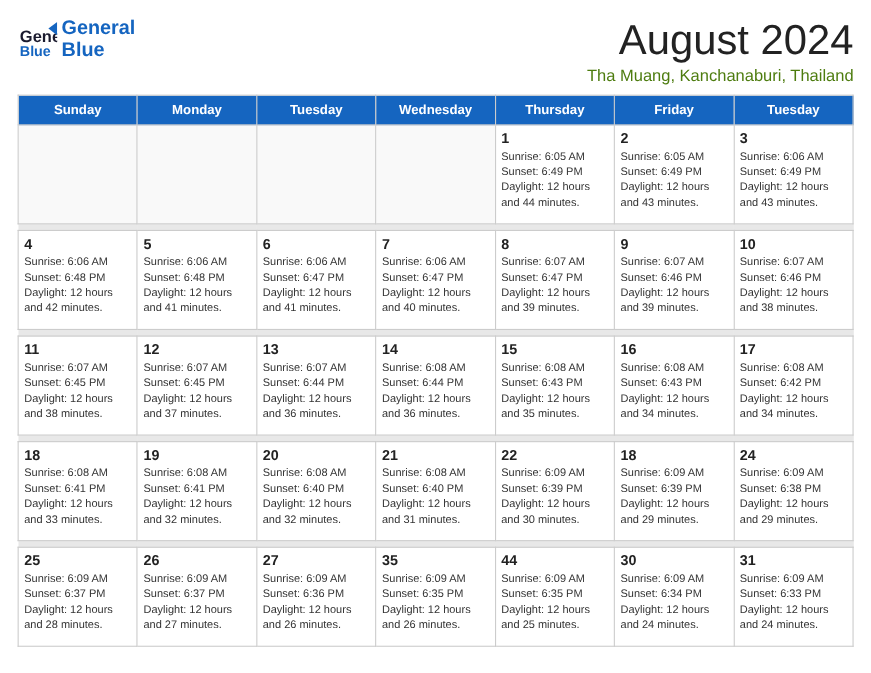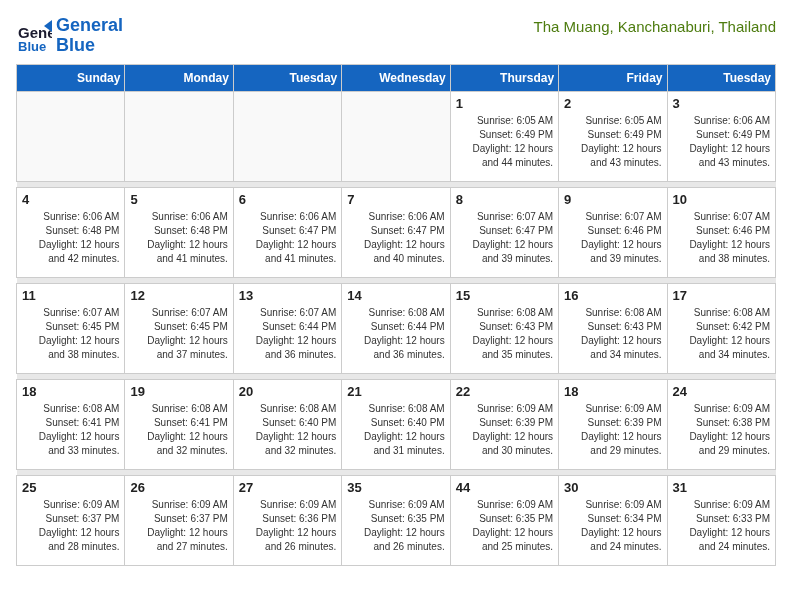--- a/index.html
+++ b/index.html
@@ -49,21 +49,21 @@
     }
     .calendar {
       width: 100%;
       border-collapse: collapse;
       font-size: 10.5px;
     }
     .calendar thead tr th {
       background-color: #1565c0;
       color: #fff;
       padding: 6px 4px;
-      text-align: right;
+      text-align: center;
       border: 1px solid #ccc;
       font-size: 12px;
     }
     .calendar tbody tr td {
       border: 1px solid #ccc;
       vertical-align: top;
       padding: 4px 5px;
       height: 90px;
       width: calc(100% / 7);
       background: #fff;
@@ -74,21 +74,20 @@
     .day-number {
       font-size: 13px;
       font-weight: bold;
       color: #222;
       margin-bottom: 3px;
     }
     .day-info {
       color: #333;
       line-height: 1.4;
       font-size: 10px;
-      text-align: right;
     }
     .row-divider {
       height: 6px;
       background: #e8e8e8;
     }
     .row-divider td {
       height: 6px !important;
       padding: 0 !important;
       border: none !important;
       background: #e8e8e8 !important;
@@ -105,20 +104,21 @@
       <polygon points="28,8 36,2 36,14" fill="#1565c0"></polygon>
     </svg>
     <div>
       <div class="logo-text">
         <span>General</span><br>
         <span style="color:#1565c0;">Blue</span>
       </div>
     </div>
   </div>
   <div class="title-block">
+    <div class="month-title">August 2024</div>
     <div class="location-title">Tha Muang, Kanchanaburi, Thailand</div>
   </div>
 </div>
 
 <table class="calendar">
   <thead>
     <tr>
     <th>Sunday</th>
         <th>Monday</th>
         <th>Tuesday</th>

